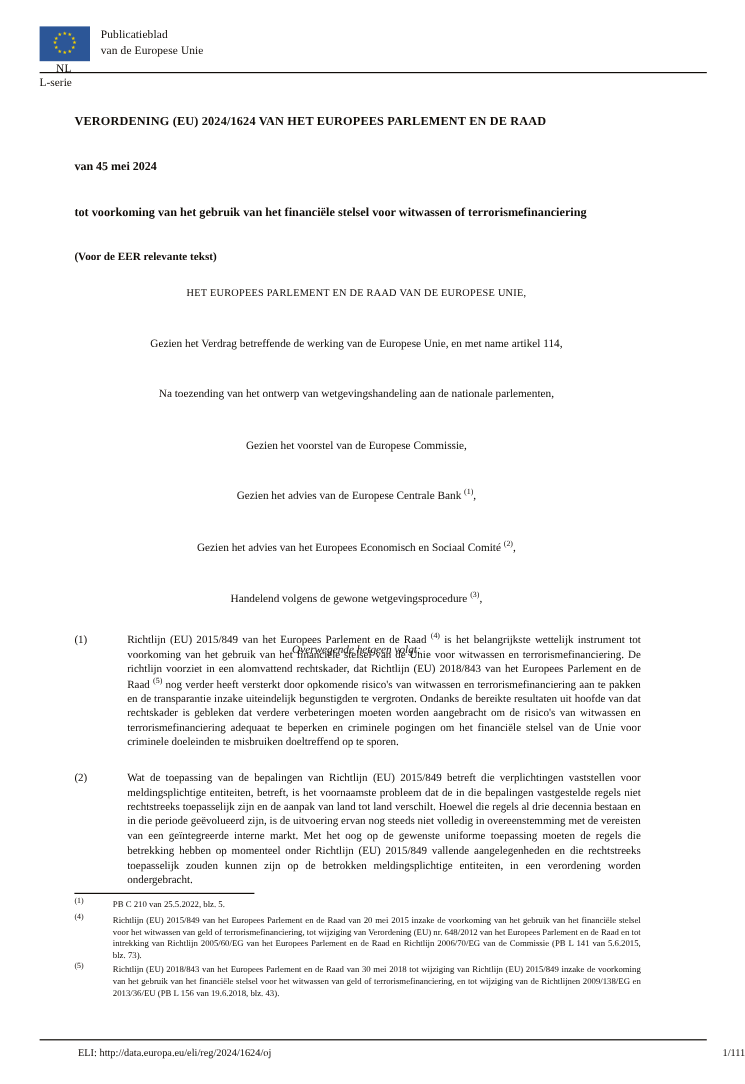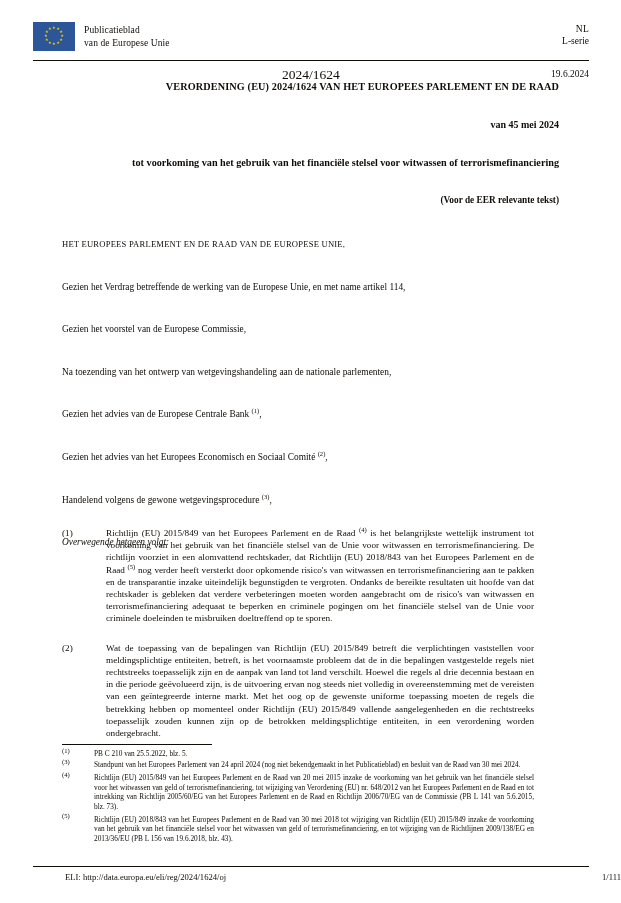--- a/index.html
+++ b/index.html
@@ -22,20 +22,21 @@
   }
 
   
   .masthead {
     position: absolute;
     left: 33px; top: 22px;
     width: 556px;
     display: flex;
     align-items: flex-start;
     justify-content: space-between;
+    flex-direction: column;
   }
   .masthead-left {
     display: flex;
     align-items: center;
     gap: 9px;
   }
   .eu-flag {
     width: 42px; height: 29px;
     background: #2c5697;
     position: relative;
@@ -87,23 +88,23 @@
   .docdate {
     position: absolute;
     right: 0; top: 2px;
     font-size: 9.5px;
     line-height: 13px;
   }
 
   
   .title-block {
     position: absolute;
-    left: 62px; top: 80px;
+    left: 62px; top: 95px;
     width: 497px;
-    text-align: right;
+    text-align: left;
   }
   .title-main {
     font-size: 10.2px;
     font-weight: 700;
     letter-spacing: .15px;
     line-height: 14px;
   }
   .title-date {
     margin-top: 24px;
     font-size: 10px;
@@ -126,20 +127,21 @@
   
   .preamble {
     position: absolute;
     left: 62px; top: 238px;
     width: 470px;
   }
   .preamble p {
     margin: 0 0 30px 0;
     font-size: 9.4px;
     line-height: 12.6px;
+    text-align: center;
   }
   .preamble p.caps {
     font-size: 8.6px;
     letter-spacing: .2px;
   }
   .preamble p:last-child { margin-bottom: 0; font-style: italic; }
 
   
   .recitals {
     position: absolute;
@@ -244,37 +246,33 @@
       </div>
     </div>
     <div class="masthead-right">
       <div class="lang">NL</div>
       <div>L-serie</div>
     </div>
   </div>
 
   <div class="rule-top"></div>
 
-  <div class="docnum-row">
-    <div class="docnum">2024/1624</div>
-    <div class="docdate">19.6.2024</div>
-  </div>
 
   <div class="title-block">
     <div class="title-main">VERORDENING (EU) 2024/1624 VAN HET EUROPEES PARLEMENT EN DE RAAD</div>
     <div class="title-date">van 45 mei 2024</div>
     <div class="title-sub">tot voorkoming van het gebruik van het financiële stelsel voor witwassen of terrorismefinanciering</div>
     <div class="title-eea">(Voor de EER relevante tekst)</div>
   </div>
 
   <div class="preamble" id="preamble">
       <p class="caps">HET EUROPEES PARLEMENT EN DE RAAD VAN DE EUROPESE UNIE,</p>
       <p>Gezien het Verdrag betreffende de werking van de Europese Unie, en met name artikel 114,</p>
+      <p>Na toezending van het ontwerp van wetgevingshandeling aan de nationale parlementen,</p>
       <p>Gezien het voorstel van de Europese Commissie,</p>
-      <p>Na toezending van het ontwerp van wetgevingshandeling aan de nationale parlementen,</p>
       <p>Gezien het advies van de Europese Centrale Bank <sup class="fn">(1)</sup>,</p>
       <p>Gezien het advies van het Europees Economisch en Sociaal Comité <sup class="fn">(2)</sup>,</p>
       <p>Handelend volgens de gewone wetgevingsprocedure <sup class="fn">(3)</sup>,</p>
       <p>Overwegende hetgeen volgt:</p>
     </div>
 
   <div class="recitals" id="recitals">
       <div class="recital">
         <div class="recital-num">(1)</div>
         <div class="recital-text">Richtlijn (EU) 2015/849 van het Europees Parlement en de Raad <sup class="fn">(4)</sup> is het belangrijkste wettelijk instrument tot voorkoming van het gebruik van het financiële stelsel van de Unie voor witwassen en terrorismefinanciering. De richtlijn voorziet in een alomvattend rechtskader, dat Richtlijn (EU) 2018/843 van het Europees Parlement en de Raad <sup class="fn">(5)</sup> nog verder heeft versterkt door opkomende risico's van witwassen en terrorismefinanciering aan te pakken en de transparantie inzake uiteindelijk begunstigden te vergroten. Ondanks de bereikte resultaten uit hoofde van dat rechtskader is gebleken dat verdere verbeteringen moeten worden aangebracht om de risico's van witwassen en terrorismefinanciering adequaat te beperken en criminele pogingen om het financiële stelsel van de Unie voor criminele doeleinden te misbruiken doeltreffend op te sporen.</div>
@@ -284,24 +282,20 @@
         <div class="recital-text">Wat de toepassing van de bepalingen van Richtlijn (EU) 2015/849 betreft die verplichtingen vaststellen voor meldingsplichtige entiteiten, betreft, is het voornaamste probleem dat de in die bepalingen vastgestelde regels niet rechtstreeks toepasselijk zijn en de aanpak van land tot land verschilt. Hoewel die regels al drie decennia bestaan en in die periode geëvolueerd zijn, is de uitvoering ervan nog steeds niet volledig in overeenstemming met de vereisten van een geïntegreerde interne markt. Met het oog op de gewenste uniforme toepassing moeten de regels die betrekking hebben op momenteel onder Richtlijn (EU) 2015/849 vallende aangelegenheden en die rechtstreeks toepasselijk zouden kunnen zijn op de betrokken meldingsplichtige entiteiten, in een verordening worden ondergebracht.</div>
       </div>
     </div>
 
   <div class="fn-rule"></div>
   <div class="footnotes" id="footnotes">
       <div class="fn-row">
         <div class="fn-mark"><sup class="fn">(1)</sup></div>
         <div class="fn-body">PB C 210 van 25.5.2022, blz. 5.</div>
       </div>
-      <div class="fn-row">
-        <div class="fn-mark"><sup class="fn">(3)</sup></div>
-        <div class="fn-body">Standpunt van het Europees Parlement van 24 april 2024 (nog niet bekendgemaakt in het Publicatieblad) en besluit van de Raad van 30 mei 2024.</div>
-      </div>
       <div class="fn-row spaced">
         <div class="fn-mark"><sup class="fn">(4)</sup></div>
         <div class="fn-body">Richtlijn (EU) 2015/849 van het Europees Parlement en de Raad van 20 mei 2015 inzake de voorkoming van het gebruik van het financiële stelsel voor het witwassen van geld of terrorismefinanciering, tot wijziging van Verordening (EU) nr. 648/2012 van het Europees Parlement en de Raad en tot intrekking van Richtlijn 2005/60/EG van het Europees Parlement en de Raad en Richtlijn 2006/70/EG van de Commissie (PB L 141 van 5.6.2015, blz. 73).</div>
       </div>
       <div class="fn-row spaced">
         <div class="fn-mark"><sup class="fn">(5)</sup></div>
         <div class="fn-body">Richtlijn (EU) 2018/843 van het Europees Parlement en de Raad van 30 mei 2018 tot wijziging van Richtlijn (EU) 2015/849 inzake de voorkoming van het gebruik van het financiële stelsel voor het witwassen van geld of terrorismefinanciering, en tot wijziging van de Richtlijnen 2009/138/EG en 2013/36/EU (PB L 156 van 19.6.2018, blz. 43).</div>
       </div>
     </div>
 

